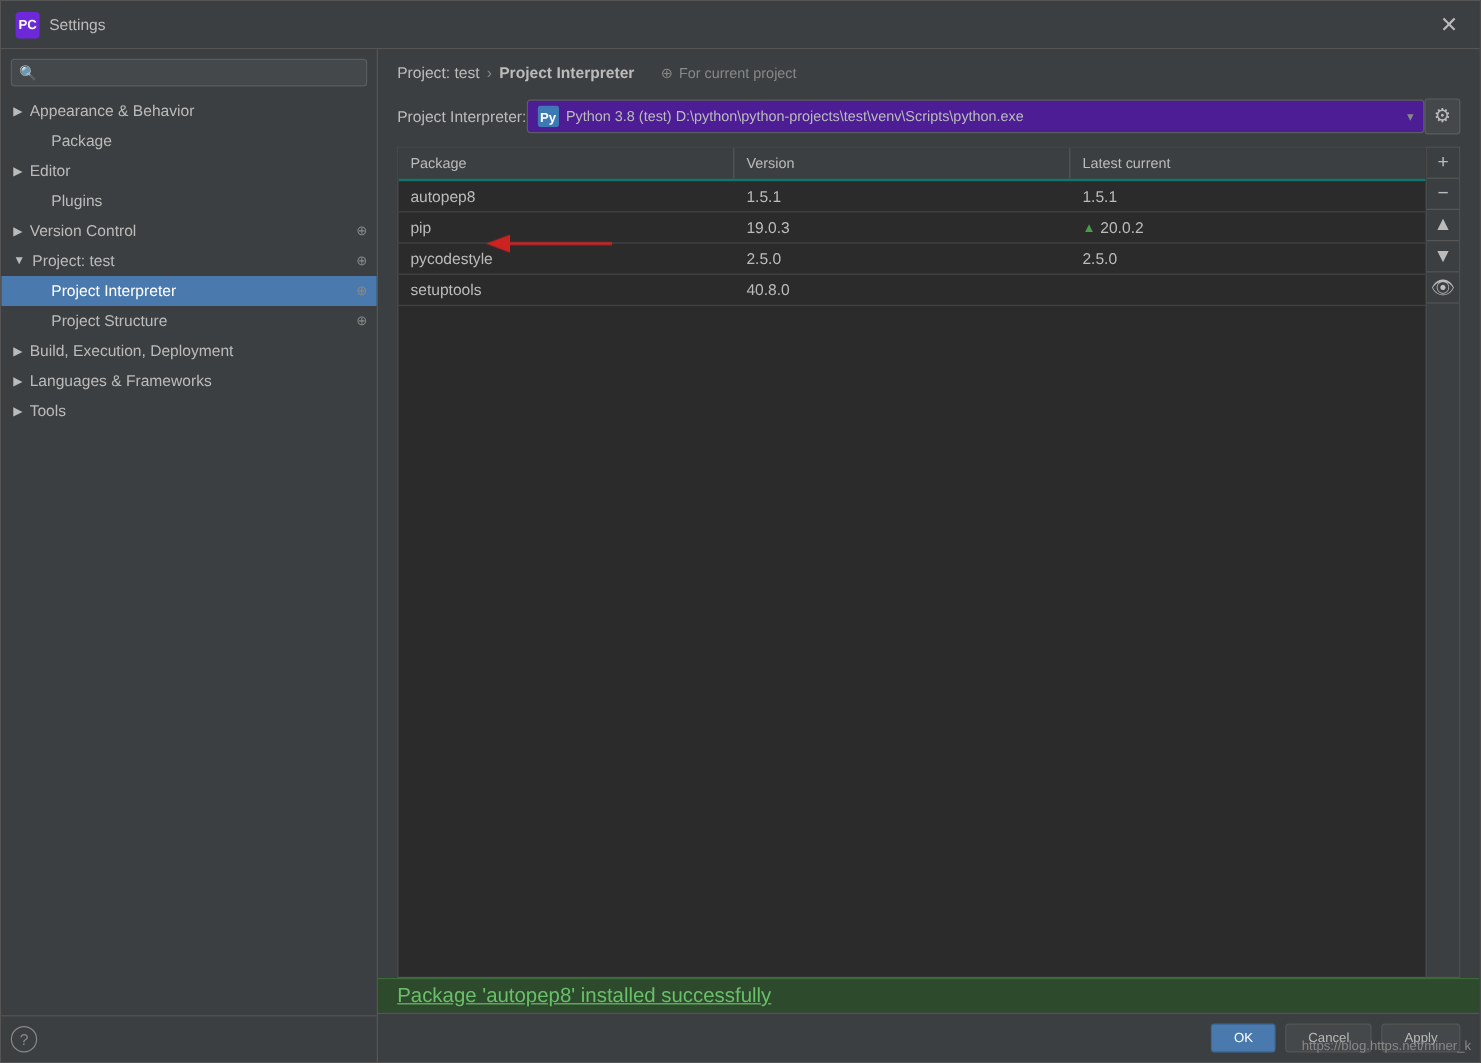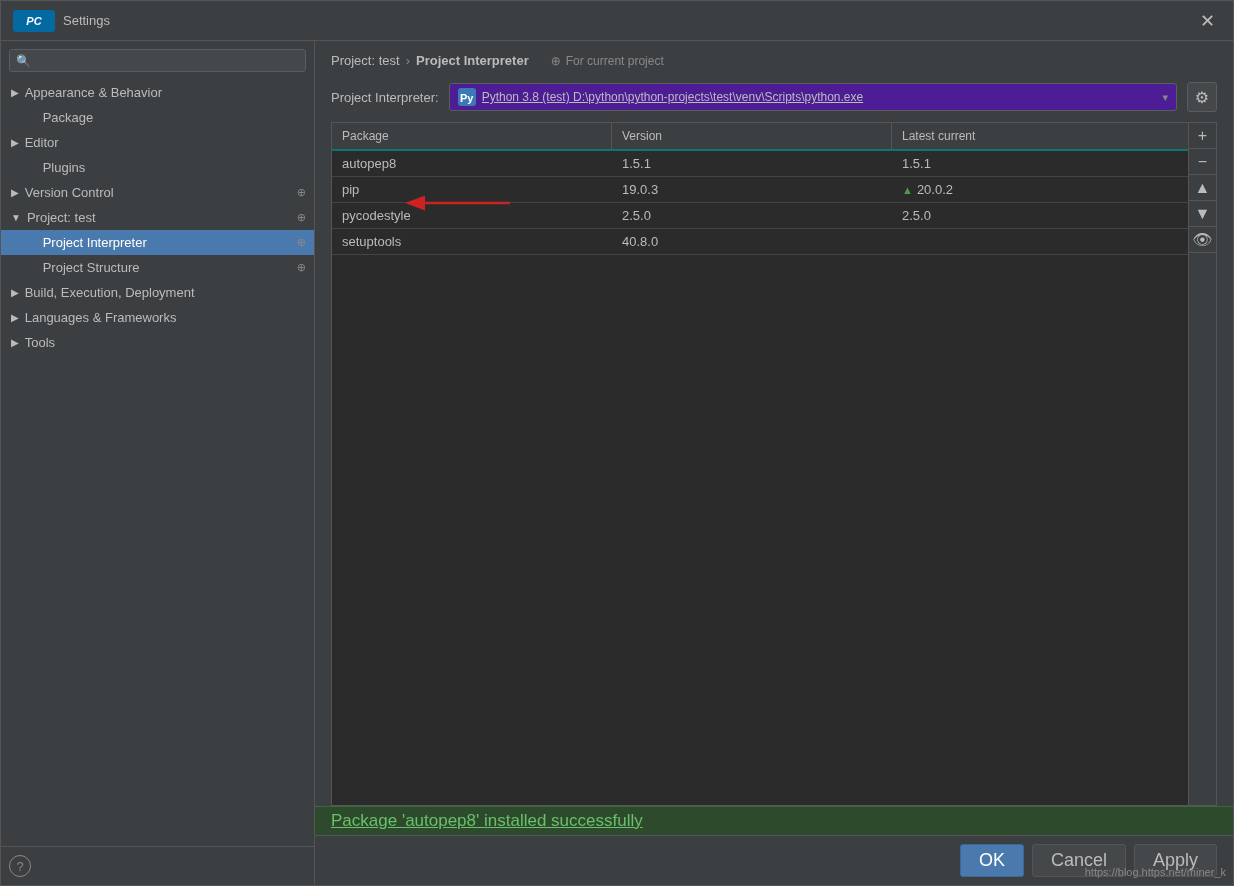--- a/index.html
+++ b/index.html
@@ -26,33 +26,32 @@
       background: #3c3f41;
       height: 40px;
       display: flex;
       align-items: center;
       padding: 0 12px;
       border-bottom: 1px solid #555;
       flex-shrink: 0;
     }
 
     .titlebar-icon {
-      width: 42px;
+      width: 20px;
       height: 22px;
       margin-right: 8px;
-      background: #0369a1;
+      background: #6d28d9;
       border-radius: 3px;
       display: flex;
       align-items: center;
       justify-content: center;
       font-size: 11px;
       font-weight: bold;
       color: white;
       flex-shrink: 0;
-      font-style: italic;
     }
 
     .titlebar-title {
       flex: 1;
       color: #bbbbbb;
       font-size: 13px;
     }
 
     .titlebar-close {
       color: #bbbbbb;
@@ -194,21 +193,20 @@
       gap: 5px;
       color: #888;
       font-size: 12px;
     }
 
     .interpreter-row {
       display: flex;
       align-items: center;
       padding: 6px 16px 10px 16px;
       flex-shrink: 0;
-      gap: 10px;
     }
 
     .interpreter-label {
       color: #bbbbbb;
       font-size: 13px;
       white-space: nowrap;
     }
 
     .interpreter-dropdown {
       flex: 1;
@@ -229,21 +227,20 @@
       flex-shrink: 0;
     }
 
     .interpreter-text {
       flex: 1;
       color: #bbbbbb;
       font-size: 12px;
       white-space: nowrap;
       overflow: hidden;
       text-overflow: ellipsis;
-      text-decoration: underline;
     }
 
     .dropdown-arrow {
       color: #888;
       font-size: 11px;
       margin-left: 4px;
     }
 
     .gear-btn {
       width: 30px;
@@ -328,21 +325,21 @@
       padding: 8px 16px;
       gap: 8px;
       flex-shrink: 0;
       border-top: 1px solid #555;
       background: #3c3f41;
     }
 
     .btn {
       padding: 5px 18px;
       border-radius: 3px;
-      font-size: 18px;
+      font-size: 11px;
       cursor: pointer;
       border: 1px solid #555;
       color: #bbbbbb;
       background: #45484a;
     }
 
     .btn-primary {
       background: #4a7aad;
       border-color: #3a6a9d;
       color: white;

